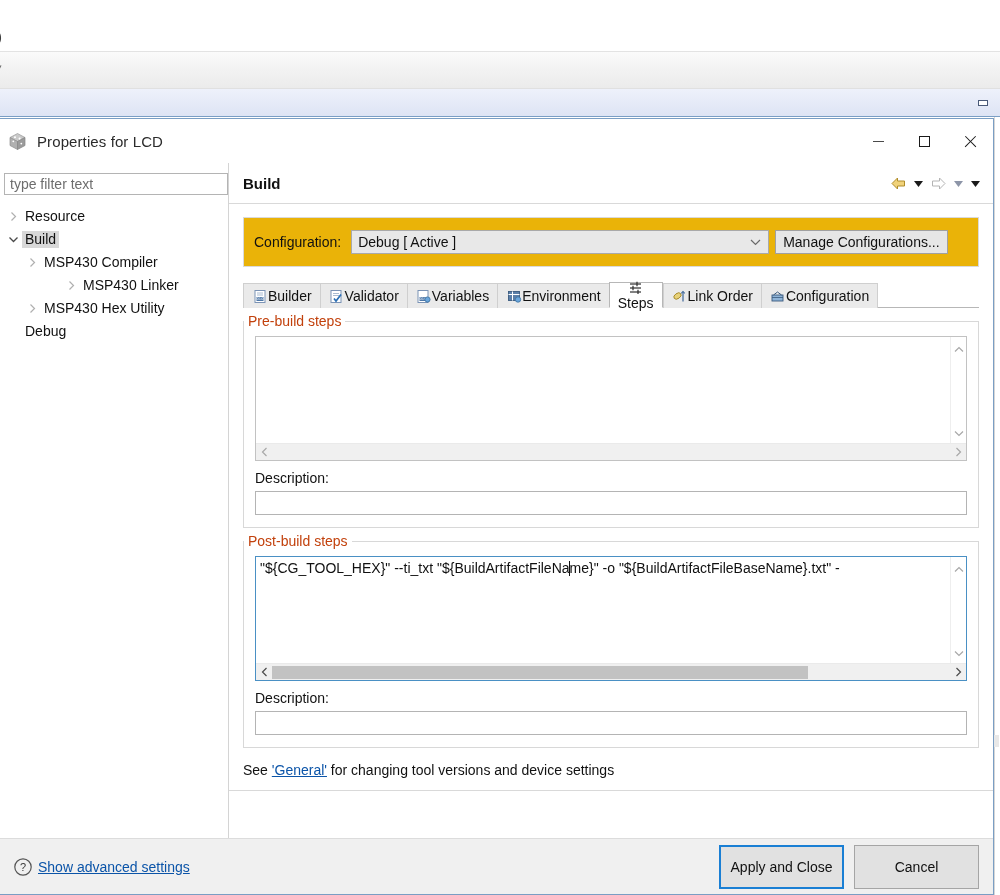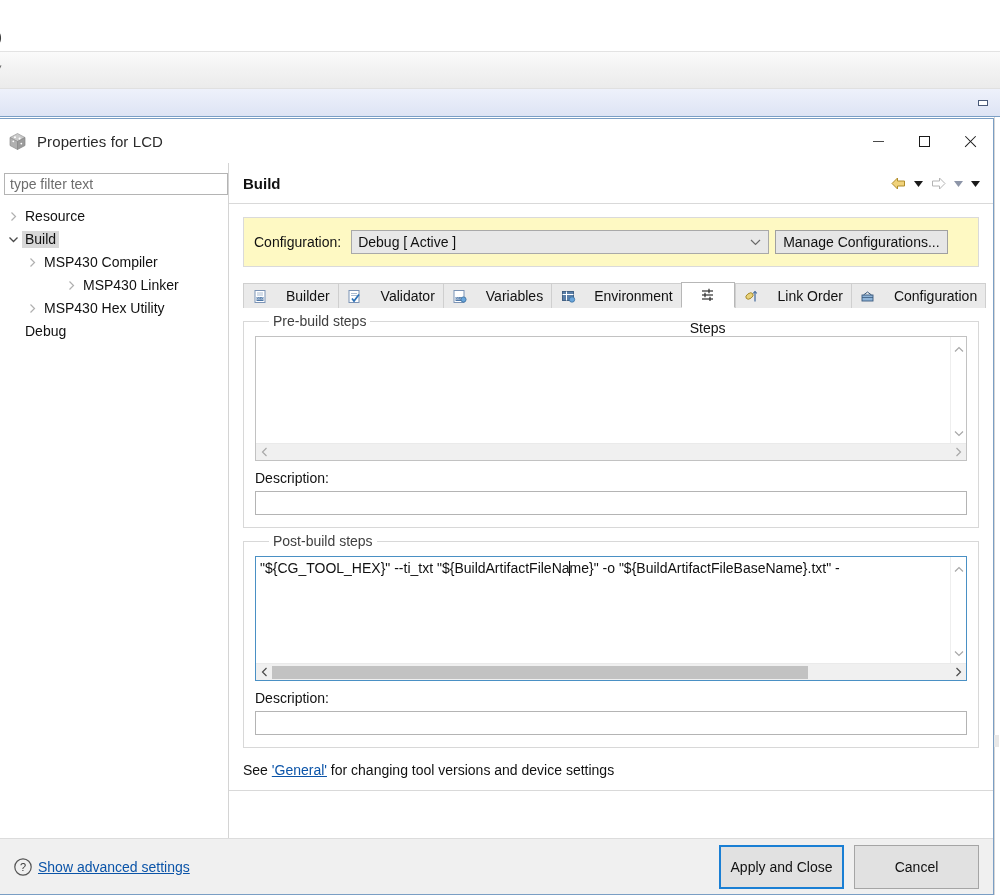--- a/index.html
+++ b/index.html
@@ -115,21 +115,21 @@
   }
   .page-title { margin-left:14px; font-size:15px; font-weight:bold; color:#111; }
   .navbtns { position:absolute; right:10px; top:0; height:41px; display:flex; align-items:center; gap:2px; }
   .navbtn { width:21px; height:21px; display:flex; align-items:center; justify-content:center; }
   .navbtn svg { display:block; }
   .navcaret { width:15px; height:21px; display:flex; align-items:center; justify-content:center; }
 
   .content-scroll { flex:1 1 auto; min-height:0; padding:0; background:#ffffff; overflow:hidden; position:relative; }
 
   .config-box {
-    margin:13px 14px 0 14px; border:1px solid #dadada; background:#fef9c3;
+    margin:13px 14px 0 14px; border:1px solid #dadada; background:#eab308;
     padding:12px 10px; box-sizing:border-box;
     display:flex; align-items:center;
   }
   .config-label { font-size:14px; color:#111; margin-right:10px; }
   .combo {
     flex:0 0 418px; height:24px; background:#e8e8e8; border:1px solid #a9a9a9;
     box-sizing:border-box; position:relative; display:flex; align-items:center;
     padding:0 6px; font-size:14px; color:#111;
   }
   .combo .caret {
@@ -143,42 +143,42 @@
     white-space:nowrap;
   }
   .manage-btn { margin-left:6px; flex:0 0 auto; }
 
   
   .tabs {
     margin:15px 14px 0 14px; display:flex; align-items:flex-end; height:26px;
     border-bottom:1px solid #b7b7b7; position:relative; box-sizing:border-box;
   }
   .tab {
-    height:25px; display:flex; align-items:center; gap:18px; padding:3px 8px;
+    height:25px; display:flex; align-items:center; gap:0; padding:3px 8px;
     font-size:14px; color:#111; background:#eaeaea;
     border:1px solid #cfcfcf; border-bottom:none; border-right:none;
-    box-sizing:border-box; position:relative; top:1px; white-space:nowrap;
+    box-sizing:border-box; position:relative; top:1px; white-space:nowrap;justify-content:center;
   }
   .tab:first-child { border-left:1px solid #cfcfcf; }
   .tab:last-child { border-right:1px solid #cfcfcf; }
   .tab.active {
     background:#ffffff; border:1px solid #b7b7b7; border-bottom:1px solid #ffffff;
     height:26px; z-index:3;flex-direction:column;
   }
   .tab .ti { width:16px; height:16px; flex:0 0 16px; display:flex; align-items:center; justify-content:center; }
   .tab .ti svg { display:block; }
 
   
   .groupbox {
     margin:13px 14px 0 14px; border:1px solid #d8d8d8; box-sizing:border-box;
     position:relative; padding:14px 11px 12px 11px; background:#ffffff;
   }
   .group-title {
-    position:absolute; left:25px; top:-9px; background:#ffffff; padding:0 4px;
-    font-size:14px; color:#404040;
+    position:absolute; left:0; top:-9px; background:#ffffff; padding:0 4px;
+    font-size:14px; color:#c2410c;
   }
   .steps-area {
     height:125px; border:1px solid #c2c2c2; background:#ffffff; box-sizing:border-box;
     position:relative; display:flex; flex-direction:column;
   }
   .steps-area.focused { border:1px solid #4a90c4; }
   .sa-row { flex:1 1 auto; display:flex; min-height:0; }
   .sa-text {
     flex:1 1 auto; min-width:0; overflow:hidden; padding:3px 4px 0 4px;
     font-size:14px; color:#111; white-space:nowrap; position:relative;

